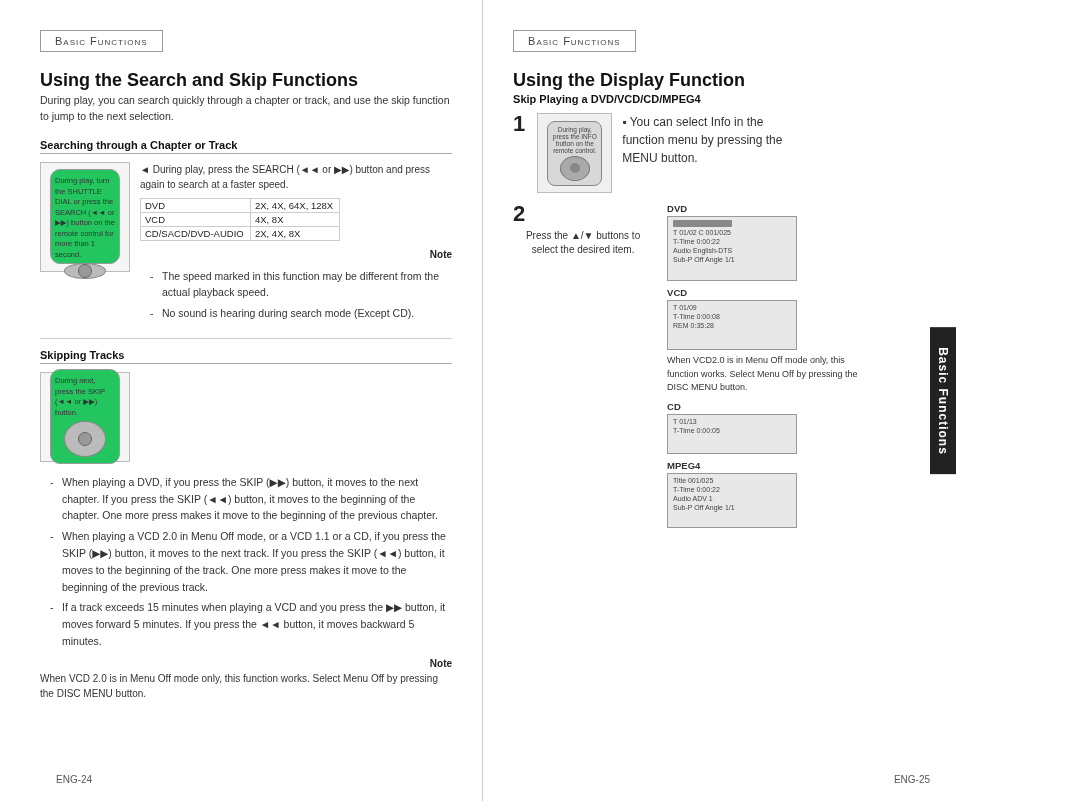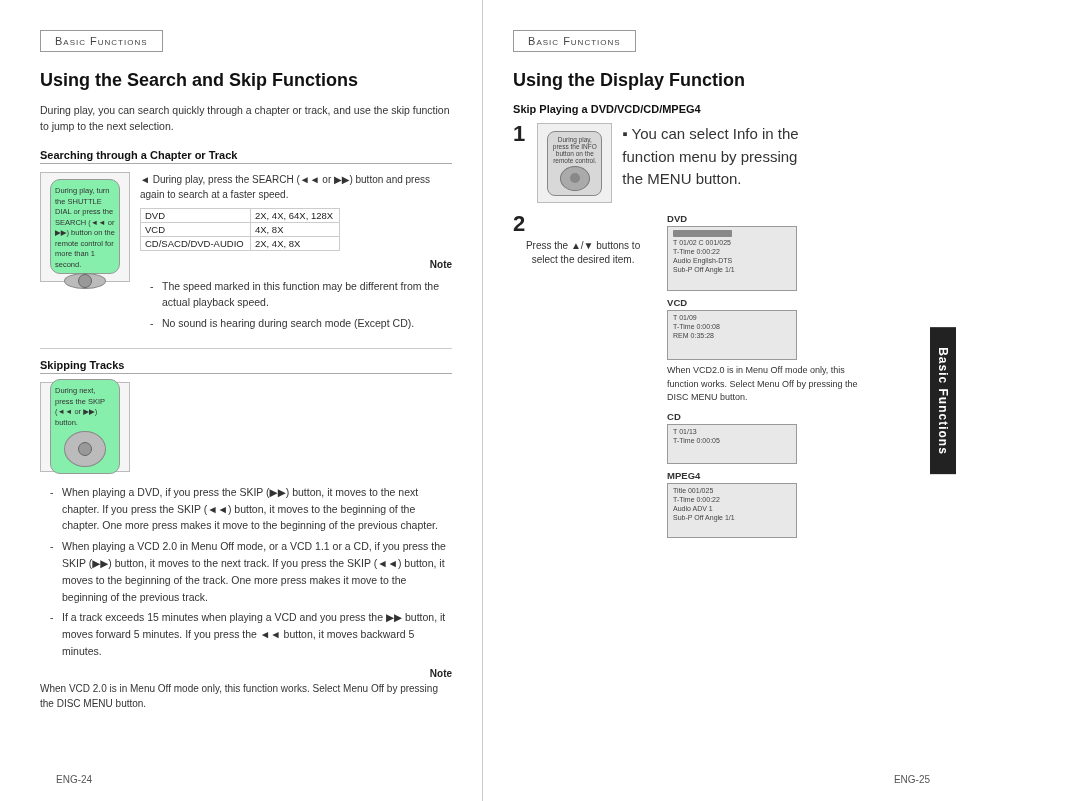--- a/index.html
+++ b/index.html
@@ -37,21 +37,21 @@
       font-size: 11px;
       font-variant: small-caps;
       letter-spacing: 1px;
       color: #444;
       margin-bottom: 18px;
     }
     .page-title {
       font-size: 18px;
       font-weight: bold;
       color: #111;
-      margin-bottom: 12px;
+      margin-bottom: 2px;
     }
     .intro-text {
       font-size: 10.5px;
       color: #333;
       margin-bottom: 14px;
       line-height: 1.5;
     }
     .section-heading {
       font-size: 11px;
       font-weight: bold;
@@ -78,21 +78,21 @@
       background: #f5f5f5;
       flex-shrink: 0;
       display: flex;
       align-items: center;
       justify-content: center;
       position: relative;
     }
     .remote-inner {
       width: 70px;
       height: 95px;
-      background: #86efac;
+      background: #22c55e;
       border-radius: 10px;
       border: 1px solid #999;
       display: flex;
       flex-direction: column;
       align-items: center;
       padding: 6px 4px;
       gap: 3px;
     }
     .remote-text-block {
       font-size: 7.5px;
@@ -219,21 +219,21 @@
       display: flex;
       gap: 3px;
       align-items: center;
     }
     .screen-bar {
       height: 7px;
       background: #888;
       border-radius: 1px;
     }
     .right-note {
-      font-size: 15px;
+      font-size: 12px;
       color: #333;
       line-height: 1.5;
       max-width: 180px;
     }
     .remote-small {
       width: 75px;
       height: 80px;
       border: 1px solid #bbb;
       background: #f0f0f0;
       flex-shrink: 0;

